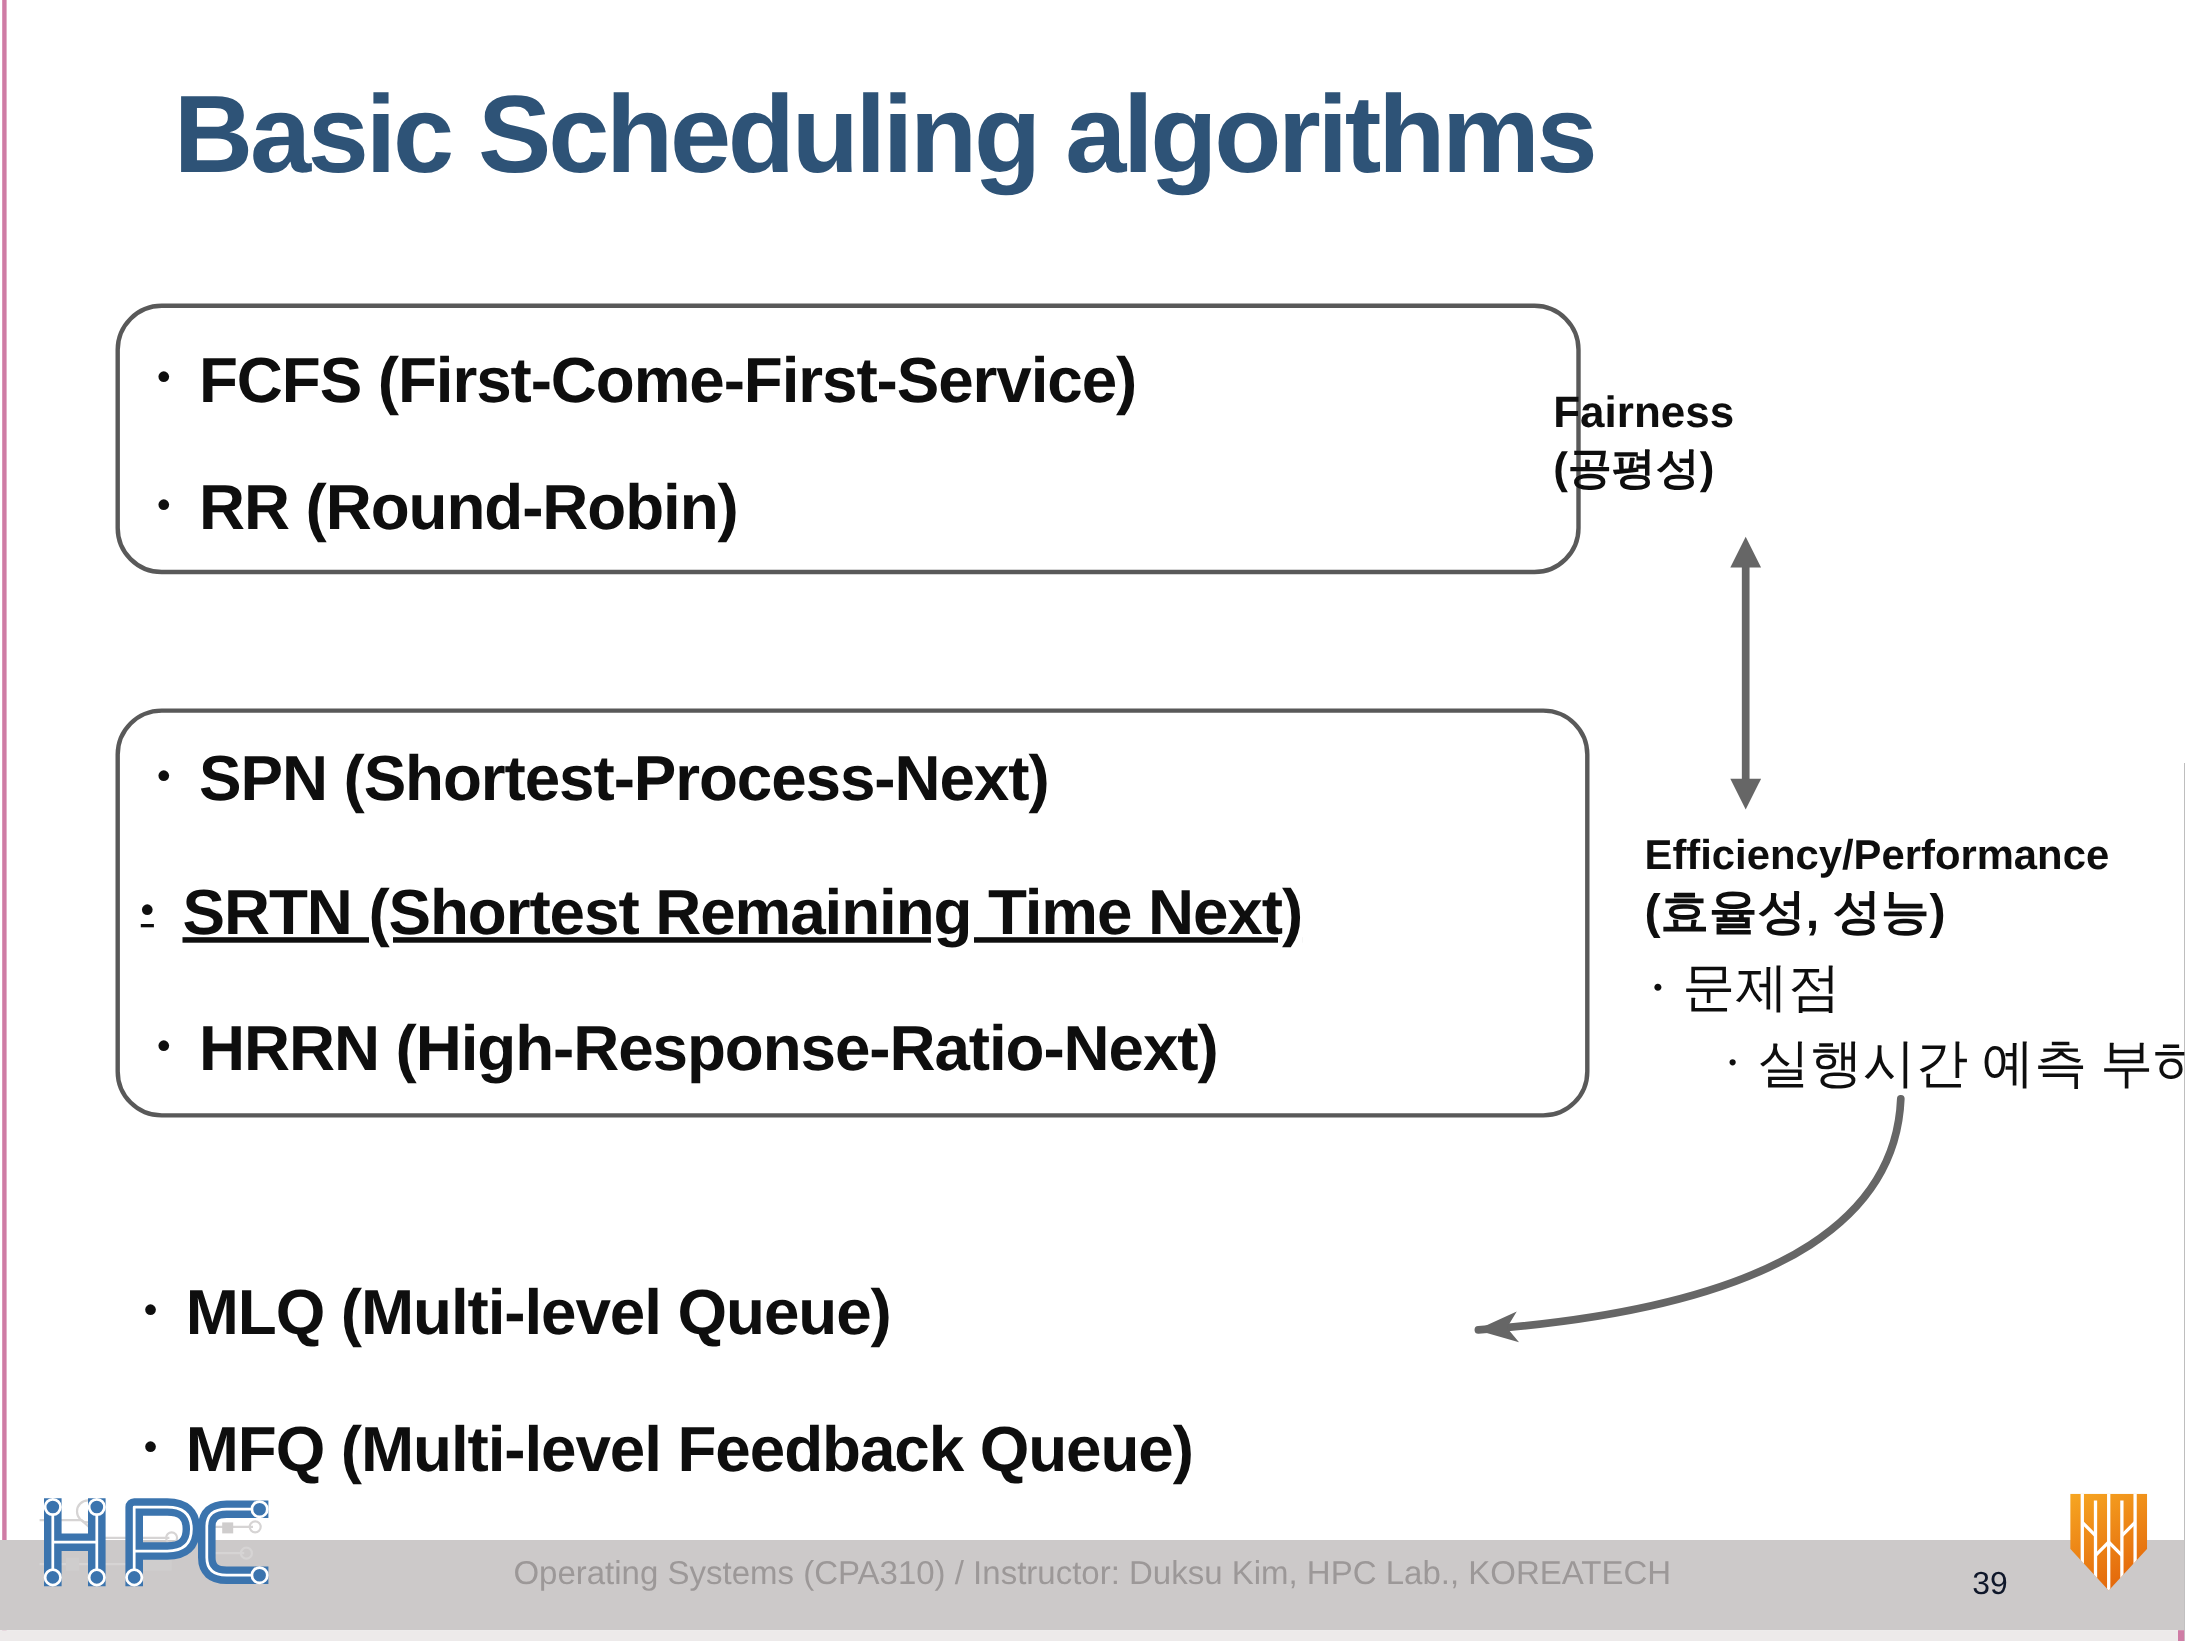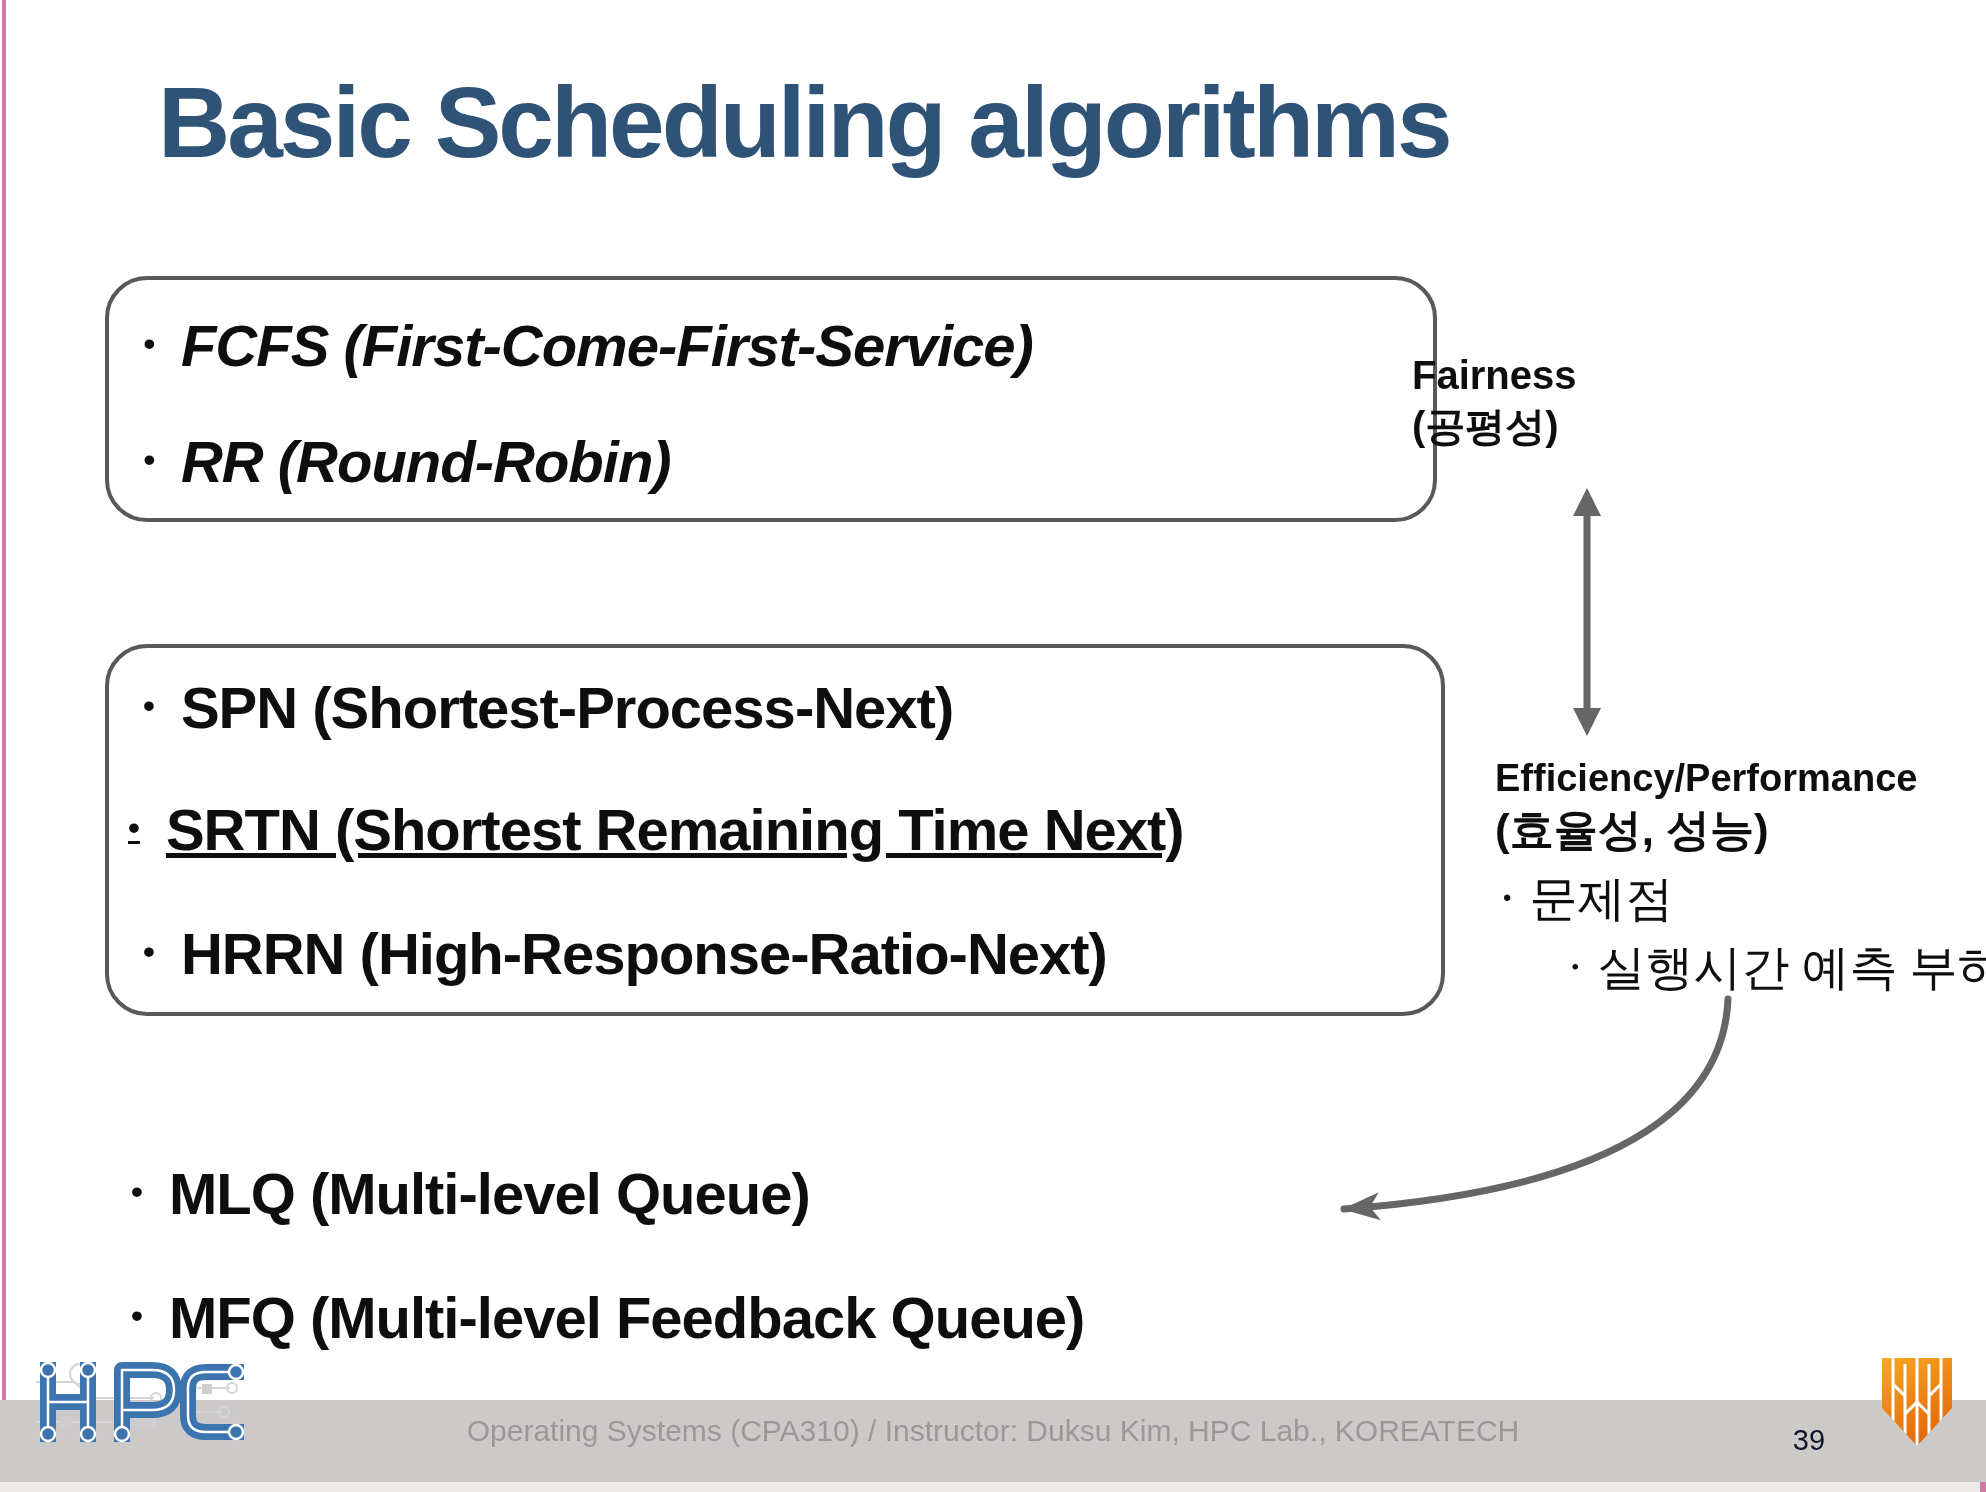--- a/index.html
+++ b/index.html
@@ -21,21 +21,21 @@
     font-size:100px;font-weight:bold;letter-spacing:-3px;
     color:#2e5377;line-height:1.2;white-space:nowrap;
   }
 
   
   .algo-box{
     position:absolute;left:105px;
     border:4px solid #595959;border-radius:42px;
     background:#ffffff;box-sizing:border-box;
   }
-  .box1{top:276px;width:1332px;height:246px;font-style:italic;}
+  .box1{top:276px;width:1332px;height:246px;}
   .box2{top:644px;width:1340px;height:372px;}
 
   
   .brow{
     position:absolute;display:flex;align-items:center;white-space:nowrap;
   }
   .brow::before{
     content:"•";
     font-size:34px;font-weight:bold;color:#0e0e0e;
     margin-right:26px;transform:translateY(-2px);

